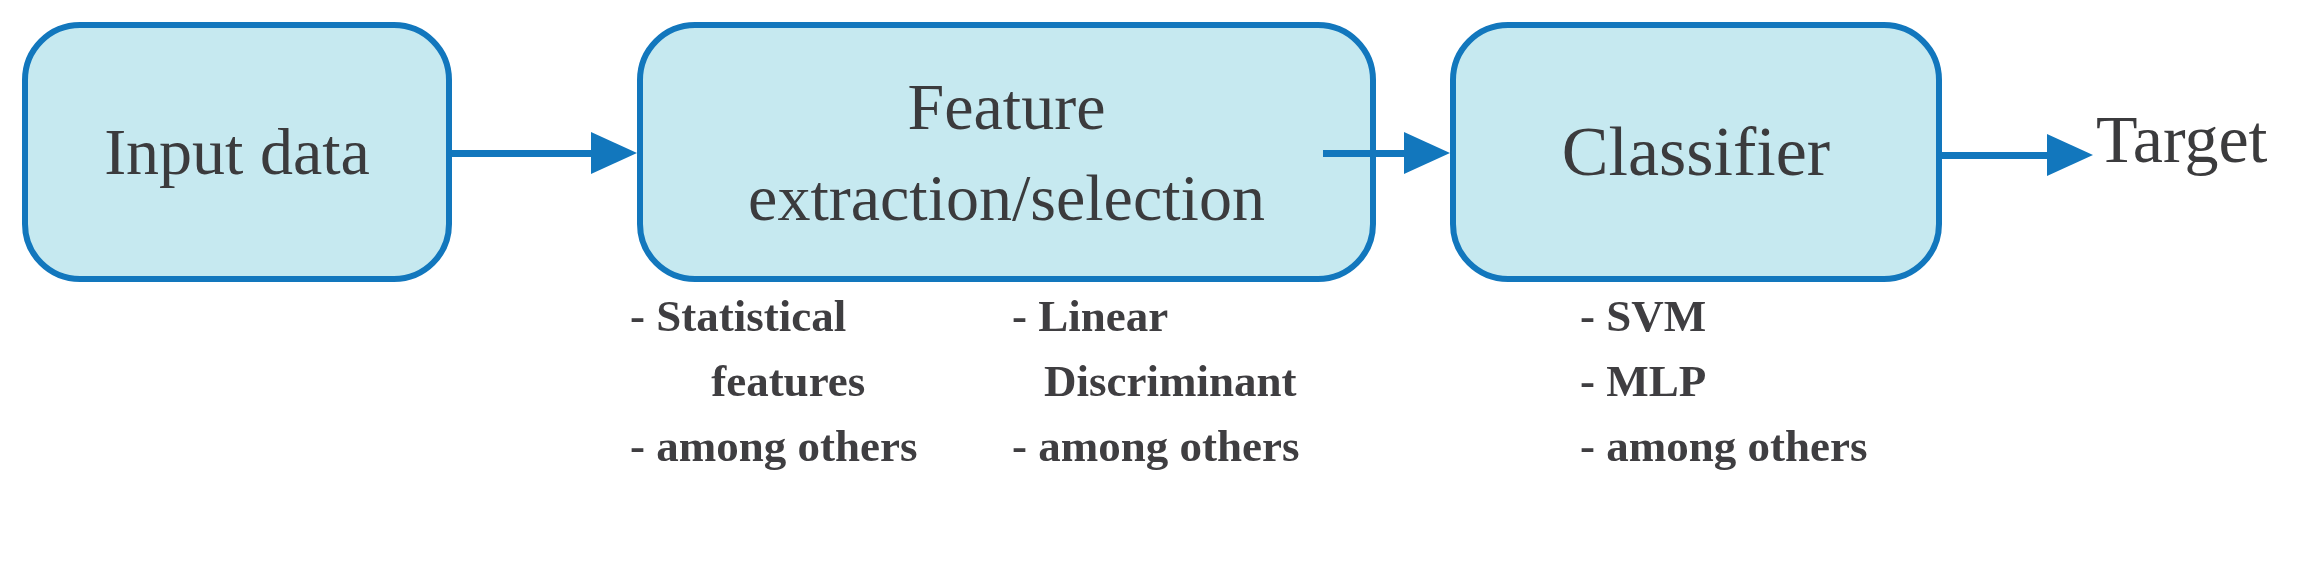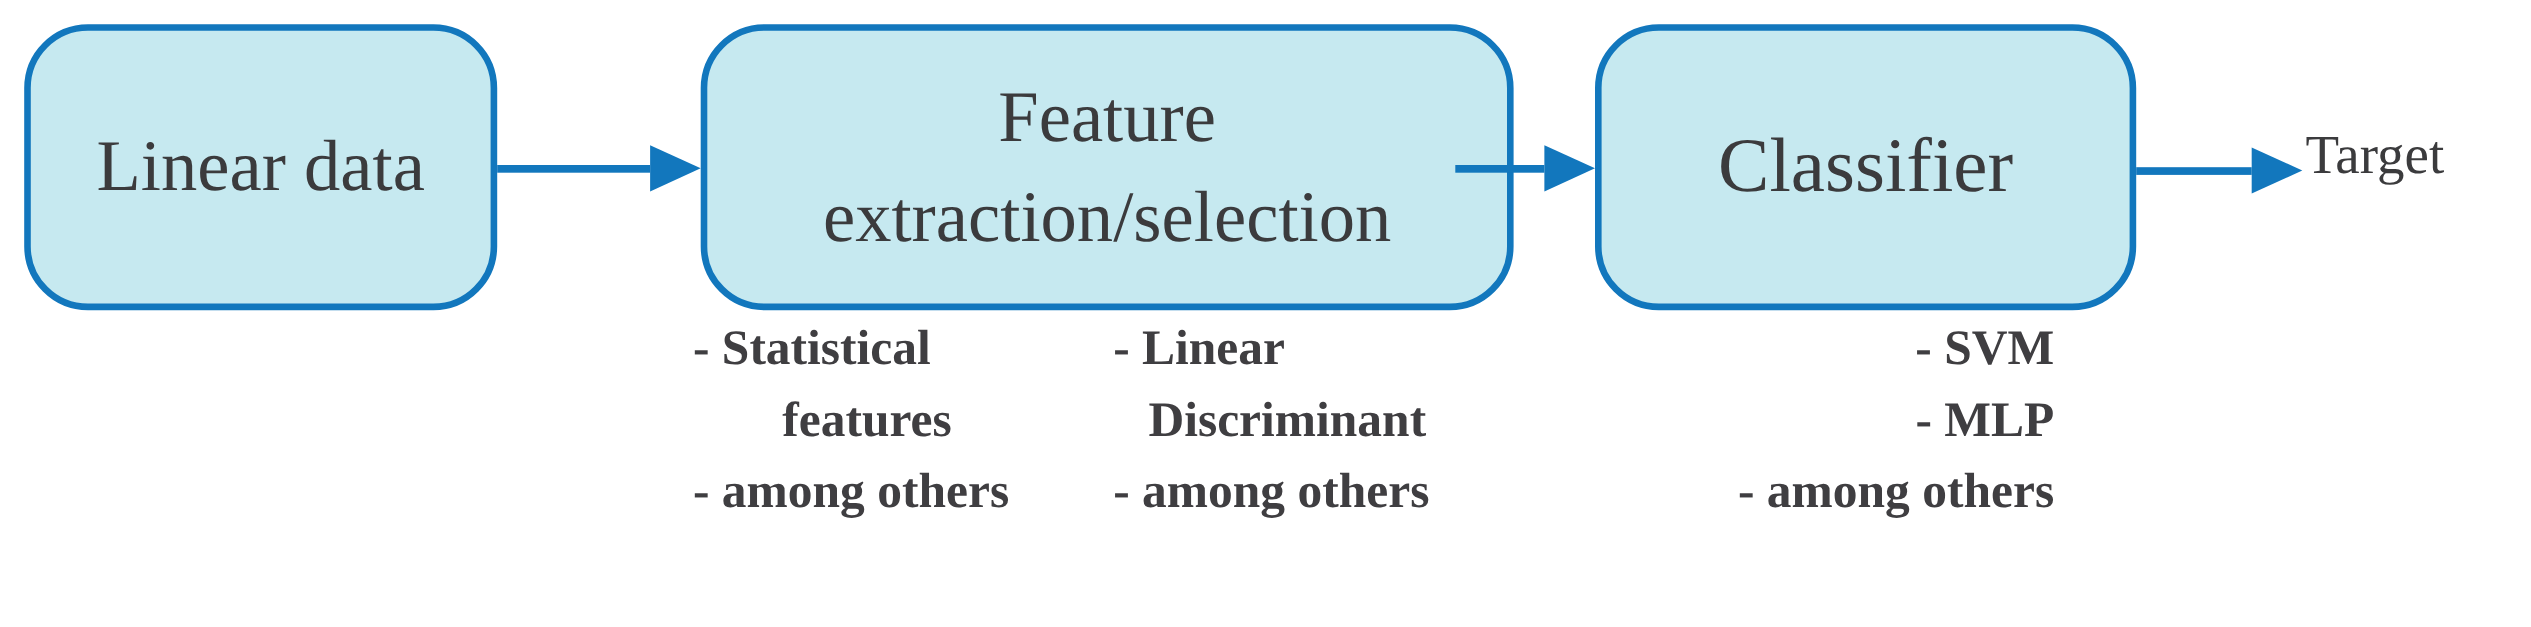--- a/index.html
+++ b/index.html
@@ -28,40 +28,40 @@
   #arrow-1{left:452px;top:131px;width:185px;}
   #arrow-2{left:1323px;top:131px;width:127px;}
   #arrow-3{left:1942px;top:133px;width:151px;}
   .arrow .shaft{flex:1 1 auto;height:7px;background:var(--accent);}
   .arrow .head{
     flex:0 0 auto;width:0;height:0;
     border-top:21px solid transparent;border-bottom:21px solid transparent;
     border-left:46px solid var(--accent);
   }
   .target-label{
-    position:absolute;left:2096px;top:115px;font-size:50px;line-height:1;
+    position:absolute;left:2096px;top:105px;font-size:68px;line-height:1;
     color:var(--label);white-space:nowrap;
   }
   .notes{
     position:absolute;top:284px;font-size:45px;font-weight:700;
     line-height:65px;color:var(--notes);white-space:nowrap;
   }
   #notes-feature-col1{left:630px;}
   #notes-feature-col2{left:1012px;}
-  #notes-classifier{left:1580px;text-align:right;}
+  #notes-classifier{left:1580px;}
   .note-line{display:block;}
   .note-line.indent{padding-left:29px;text-align:center;}
 </style>
 </head>
 <body>
 
 <div class="stage">
 
   <div class="node" id="node-input">
-    <span class="label-line">Linear data</span>
+    <span class="label-line">Input data</span>
   </div>
 
   <div class="arrow" id="arrow-1">
     <div class="shaft"></div>
     <div class="head"></div>
   </div>
 
   <div class="node" id="node-feature">
     <span class="label-line">Feature</span>
     <span class="label-line">extraction/selection</span>

